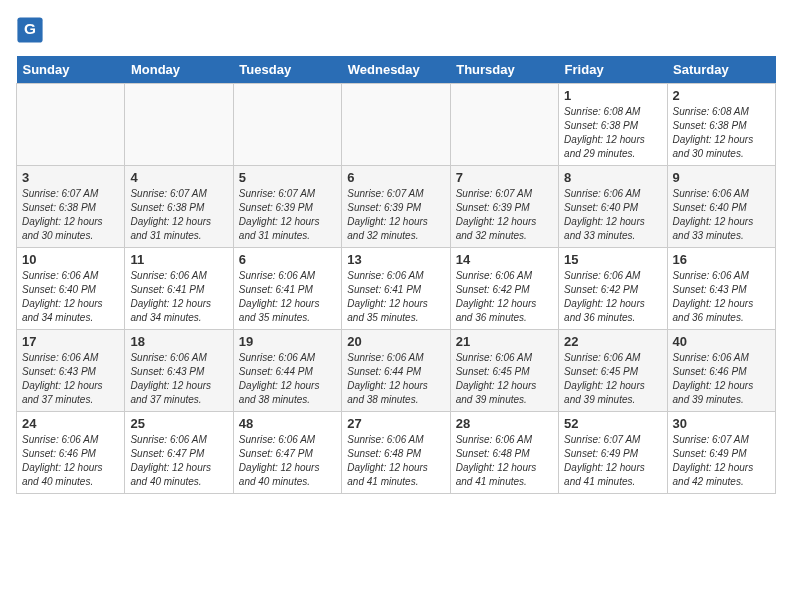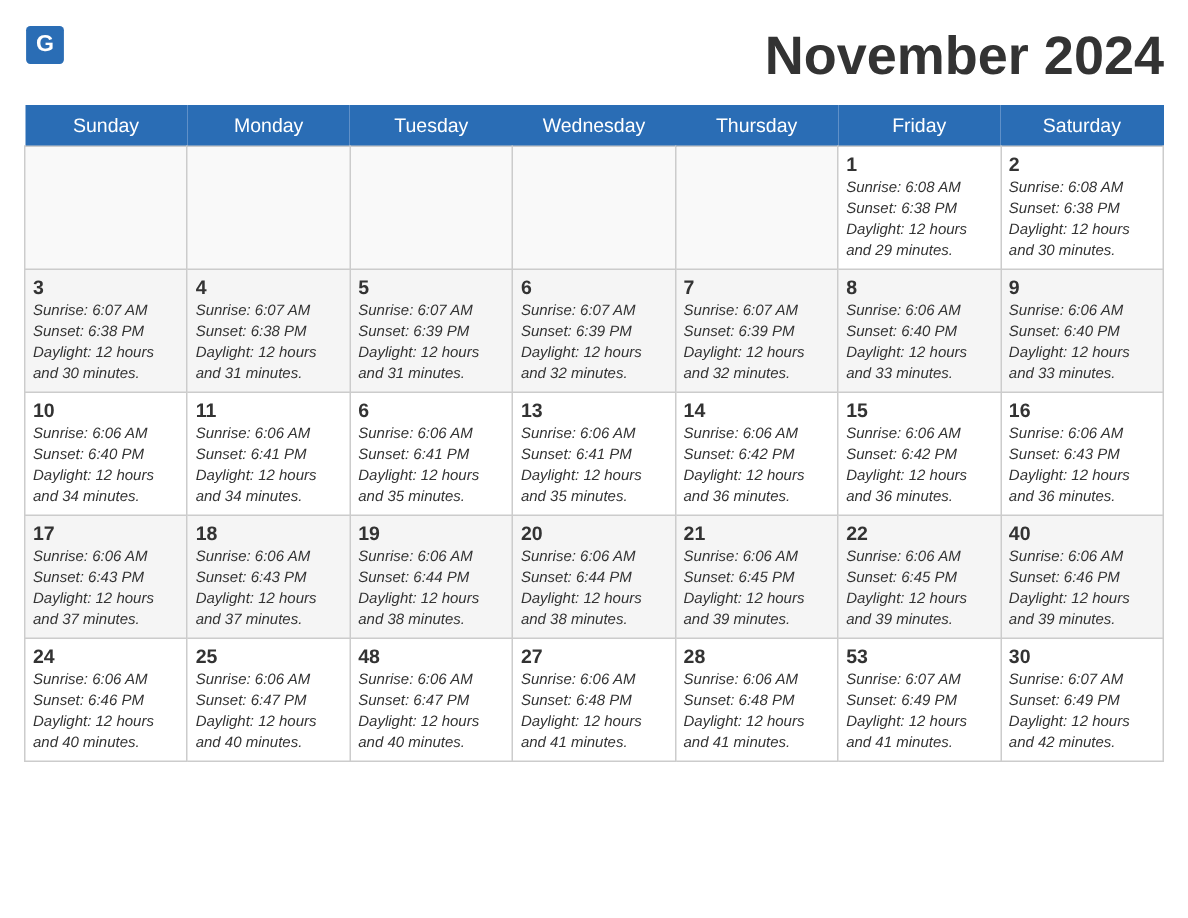--- a/index.html
+++ b/index.html
@@ -48,24 +48,24 @@
       color: #555;
     }
     table {
       width: 100%;
       border-collapse: collapse;
       table-layout: fixed;
     }
     th {
       background-color: #2a6db5;
       color: #fff;
-      text-align: center;
+      text-align: left;
       padding: 6px 6px;
       font-size: 13px;
-      font-weight: normal;
+      font-weight: bold;
     }
     td {
       border: 1px solid #ccc;
       vertical-align: top;
       padding: 4px 5px;
       font-size: 10.5px;
       color: #333;
       height: 80px;
       background: #fff;
     }
@@ -95,21 +95,20 @@
 <body>
 
 <div class="header-area">
   <div class="logo">
     <svg class="logo-icon" viewBox="0 0 40 40" xmlns="http://www.w3.org/2000/svg">
       <rect x="2" y="2" width="36" height="36" rx="4" fill="#2a6db5"></rect>
       <text x="20" y="26" text-anchor="middle" font-size="22" font-weight="bold" fill="white">G</text>
     </svg>
   </div>
   <div class="title-area">
-    <div class="month-title">November 2024</div>
   </div>
 </div>
 
 <table>
   <thead>
     <tr>
     <th>Sunday</th>
         <th>Monday</th>
         <th>Tuesday</th>
         <th>Wednesday</th>
@@ -295,21 +294,21 @@
 Sunset: 6:48 PM
 Daylight: 12 hours and 41 minutes.</div>
         </td>
         <td>
           <span class="day-num">28</span>
           <div class="day-info" style="white-space: pre-line;">Sunrise: 6:06 AM
 Sunset: 6:48 PM
 Daylight: 12 hours and 41 minutes.</div>
         </td>
         <td>
-          <span class="day-num">53</span>
+          <span class="day-num">52</span>
           <div class="day-info" style="white-space: pre-line;">Sunrise: 6:07 AM
 Sunset: 6:49 PM
 Daylight: 12 hours and 41 minutes.</div>
         </td>
         <td>
           <span class="day-num">30</span>
           <div class="day-info" style="white-space: pre-line;">Sunrise: 6:07 AM
 Sunset: 6:49 PM
 Daylight: 12 hours and 42 minutes.</div>
         </td>

